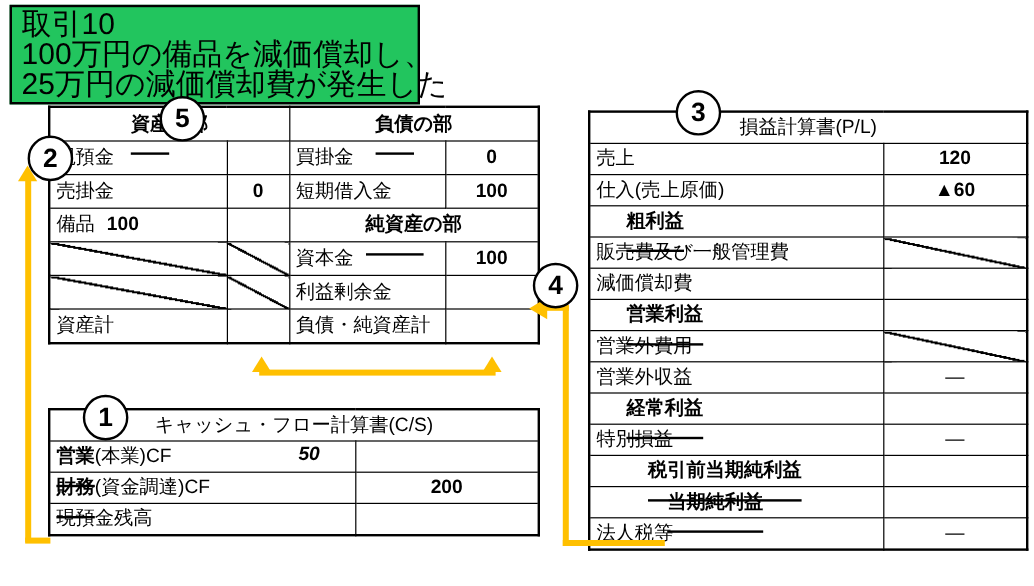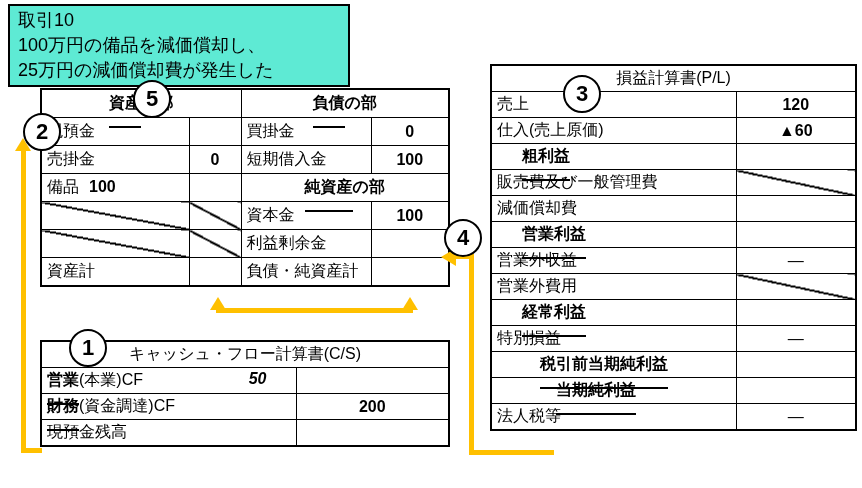--- a/index.html
+++ b/index.html
@@ -1,37 +1,37 @@
 <!DOCTYPE html>
 <html style="--arrow: #FFC000;"><head>
 <meta charset="utf-8">
 <style>
   html,body{margin:0;padding:0;}
   body{width:862px;height:488px;position:relative;overflow:hidden;background:#fff;color:#000;
        font-family:"Liberation Sans","DejaVu Sans",sans-serif;}
 
-  .note{position:absolute;left:8px;top:4px;width:322px;background:#5eead4;border:2px solid #000;
-        padding:2px 8px;font-size:18px;line-height:25px;white-space:nowrap;z-index:15;}
+  .note{position:absolute;left:8px;top:4px;width:322px;background:#22c55e;border:2px solid #000;
+        padding:2px 8px;font-size:25px;line-height:25px;white-space:nowrap;z-index:15;}
 
   table.tbl{position:absolute;border-collapse:collapse;table-layout:fixed;background:#fff;border:2px solid #000;}
   .tbl td{border:1px solid #000;font-size:16px;padding:0 5px;white-space:nowrap;overflow:visible;}
   .ttl{text-align:center;height:22px;}
   .hdr{text-align:center;font-weight:bold;}
   .num{text-align:center;font-weight:bold;}
   .dash{text-align:center;}
   .ul{font-weight:bold;border-bottom:2px solid #000000;padding-bottom:15px;}
   .ind{padding-left:24px;}
   td.em{padding-left:30px;}
   td.em2{padding-left:48px;}
   td.em3{padding-left:64px;}
   .bv{font-weight:bold;margin-left:10px;}
 
   .bs{left:40px;top:88px;width:408px;}
   .bs td{height:27px;}
-  .pl{left:490px;top:64px;width:365px;}
+  .pl{left:490px;top:92px;width:365px;}
   .pl td{height:25px;}
   .cs{left:40px;top:340px;width:408px;}
   .cs td{height:25px;}
   .cs .ival{float:right;margin-right:24px;font-weight:bold;font-style:italic;}
 
   .diag{background-image:linear-gradient(to top right,
         transparent calc(50% - 1px),#000 calc(50% - 1px),#000 calc(50% + 1px),transparent calc(50% + 1px));}
 
   .badge{position:absolute;width:34px;height:34px;border-radius:50%;border:2.5px solid #000;background:#fff;
          z-index:30;display:flex;align-items:center;justify-content:center;font-size:22px;font-weight:bold;}
@@ -125,26 +125,26 @@
       </tr>
   <tr>
         <td class="ind">減価償却費</td>
         <td></td>
       </tr>
   <tr>
         <td class="em"><span class="ul">営業利益</span></td>
         <td></td>
       </tr>
   <tr>
+        <td>営業外費用</td>
+        <td class="diag"></td>
+      </tr>
+  <tr>
         <td>営業外収益</td>
         <td class="dash">—</td>
-      </tr>
-  <tr>
-        <td>営業外費用</td>
-        <td class="diag"></td>
       </tr>
   <tr>
         <td class="em"><span class="ul">経常利益</span></td>
         <td></td>
       </tr>
   <tr>
         <td>特別損益</td>
         <td class="dash">—</td>
       </tr>
   <tr>

